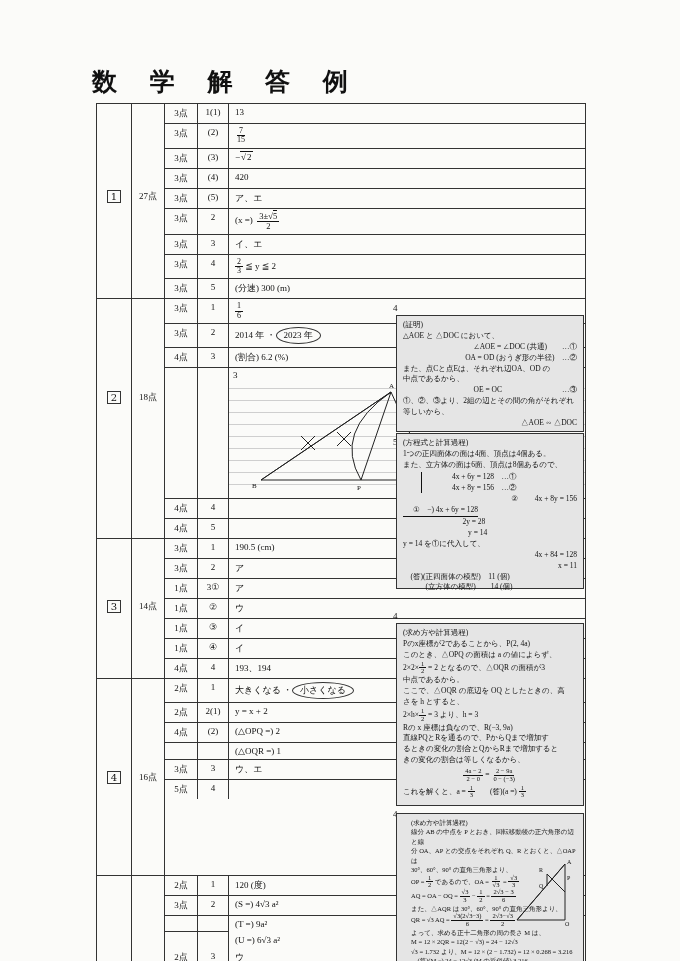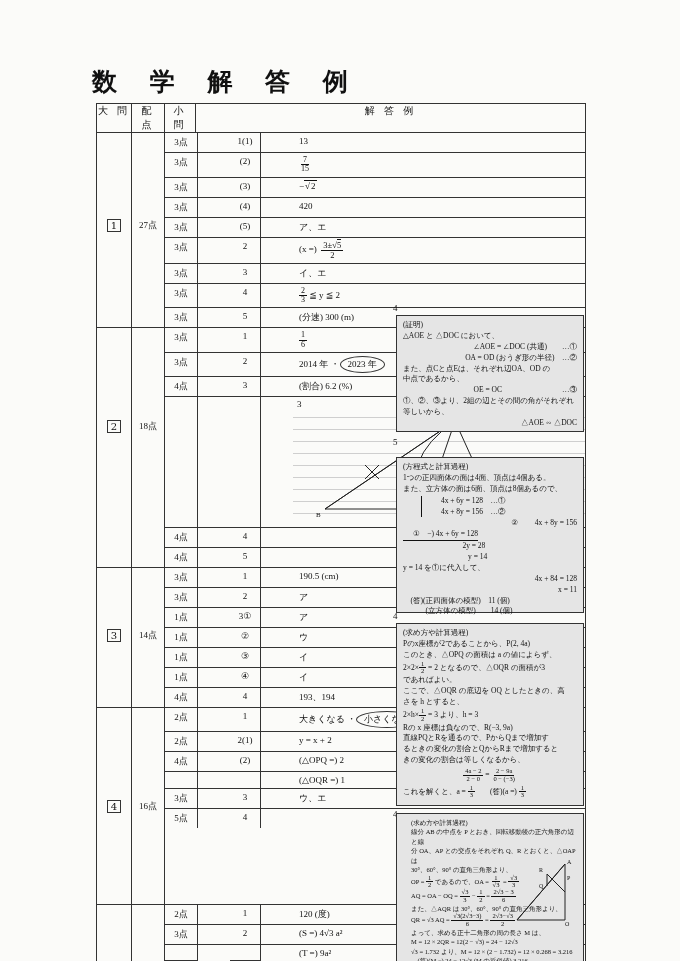--- a/index.html
+++ b/index.html
@@ -45,21 +45,21 @@
     padding:0px 3px;font-size:10px;line-height:1.1;
     font-family:"DejaVu Serif", serif;
   }
   .vcenter{
     display:flex;align-items:center;justify-content:center;
     height:100%;
   }
 
   
   .rows{display:flex;flex-direction:column;height:100%;}
-  .r{display:flex;border-bottom:1px solid #333;gap:32px;}
+  .r{display:flex;border-bottom:1px solid #333;}
   .r:last-child{border-bottom:none;}
   .r > .pt{width:32px;min-width:32px;text-align:center;border-right:1px solid #333;font-size:9px;padding:3px 0;}
   .r > .sq{width:30px;min-width:30px;text-align:center;border-right:1px solid #333;font-size:9px;padding:3px 0;}
   .r > .an{flex:1;padding:3px 6px;font-size:9px;}
 
   .frac{display:inline-flex;flex-direction:column;align-items:center;vertical-align:middle;font-size:8px;line-height:1.05;}
   .frac .num{border-bottom:1px solid #111;padding:0 2px;}
   .frac .den{padding:0 2px;}
   .sqrt{border-top:1px solid #111;padding-left:1px;}
 
@@ -94,26 +94,20 @@
 </style>
 </head>
 <body>
 
 <div class="page">
 
   <div class="title">数 学 解 答 例</div>
 
   <table class="main">
     <tbody>
-        <tr class="hdr">
-      <td class="c-dai">大 問</td>
-      <td class="c-hai">配 点</td>
-      <td class="c-sho">小 問</td>
-      <td class="c-ans">解    答    例</td>
-    </tr>
 
     <tr>
       <td class="c-dai">
         <div class="vcenter" style="height:185px;">
               <span class="boxnum">1</span>
             </div>
       </td>
       <td class="c-hai">
         <div class="vcenter" style="height:185px;">
               <span>27点</span>
@@ -411,25 +405,25 @@
     <div class="indent">　OA = OD (おうぎ形の半径)　…②</div>
     <div>また、点Cと点Eは、それぞれ辺OA、OD の</div>
     <div>中点であるから、</div>
     <div class="indent">　OE = OC　　　　　　　　…③</div>
     <div>①、②、③より、2組の辺とその間の角がそれぞれ</div>
     <div>等しいから、</div>
     <div class="indent">　△AOE ∽ △DOC</div>
   </div>
 
   <div style="position:absolute;left:393px;top:396px;width:193px;font-size:9px;">5</div>
-  <div class="panel" style="left:396px;top:416px;width:188px;height:156px;font-family:Liberation Serif, serif;">
+  <div class="panel" style="left:396px;top:392px;width:188px;height:156px;font-family:Liberation Serif, serif;">
     <div>(方程式と計算過程)</div>
     <div>1つの正四面体の面は4面、頂点は4個ある。</div>
     <div>また、立方体の面は6面、頂点は8個あるので、</div>
-    <div style="margin:1px 0 1px 18px;border-left:1px solid #111;padding-left:2px;">
+    <div style="margin:1px 0 1px 18px;border-left:1px solid #111;padding-left:13px;">
       <div>　　 4x + 6y = 128　…①</div>
       <div>　　 4x + 8y = 156　…②</div>
     </div>
     <div class="indent">②　　 4x + 8y = 156</div>
     <div class="indent" style="border-bottom:1px solid #111;display:inline-block;">①　−) 4x + 6y = 128</div>
     <div class="indent2">　　　　　 2y = 28</div>
     <div class="indent2">　　　　　　y = 14</div>
     <div>y = 14 を①に代入して、</div>
     <div class="indent">　　4x + 84 = 128</div>
     <div class="indent">　　　　 x = 11</div>
@@ -439,21 +433,21 @@
 
   <div style="position:absolute;left:393px;top:570px;width:193px;font-size:9px;">4</div>
   <div class="panel" style="left:396px;top:582px;width:188px;height:183px;">
     <div>(求め方や計算過程)</div>
     <div>Pのx座標が2であることから、P(2, 4a)</div>
     <div>このとき、△OPQ の面積は a の値によらず、</div>
     <div>2×2×<span class="fr">
           <span class="n">1</span>
           <span class="d">2</span>
         </span> = 2 となるので、△OQR の面積が3</div>
-    <div>であればよい。</div>
+    <div>中点であるから。</div>
     <div>ここで、△OQR の底辺を OQ としたときの、高</div>
     <div>さを h とすると、</div>
     <div>2×h×<span class="fr">
           <span class="n">1</span>
           <span class="d">2</span>
         </span> = 3 より、h = 3</div>
     <div>Rの x 座標は負なので、R(−3, 9a)</div>
     <div>直線PQとRを通るので、PからQまで増加す</div>
     <div>るときの変化の割合とQからRまで増加すると</div>
     <div>きの変化の割合は等しくなるから、</div>

